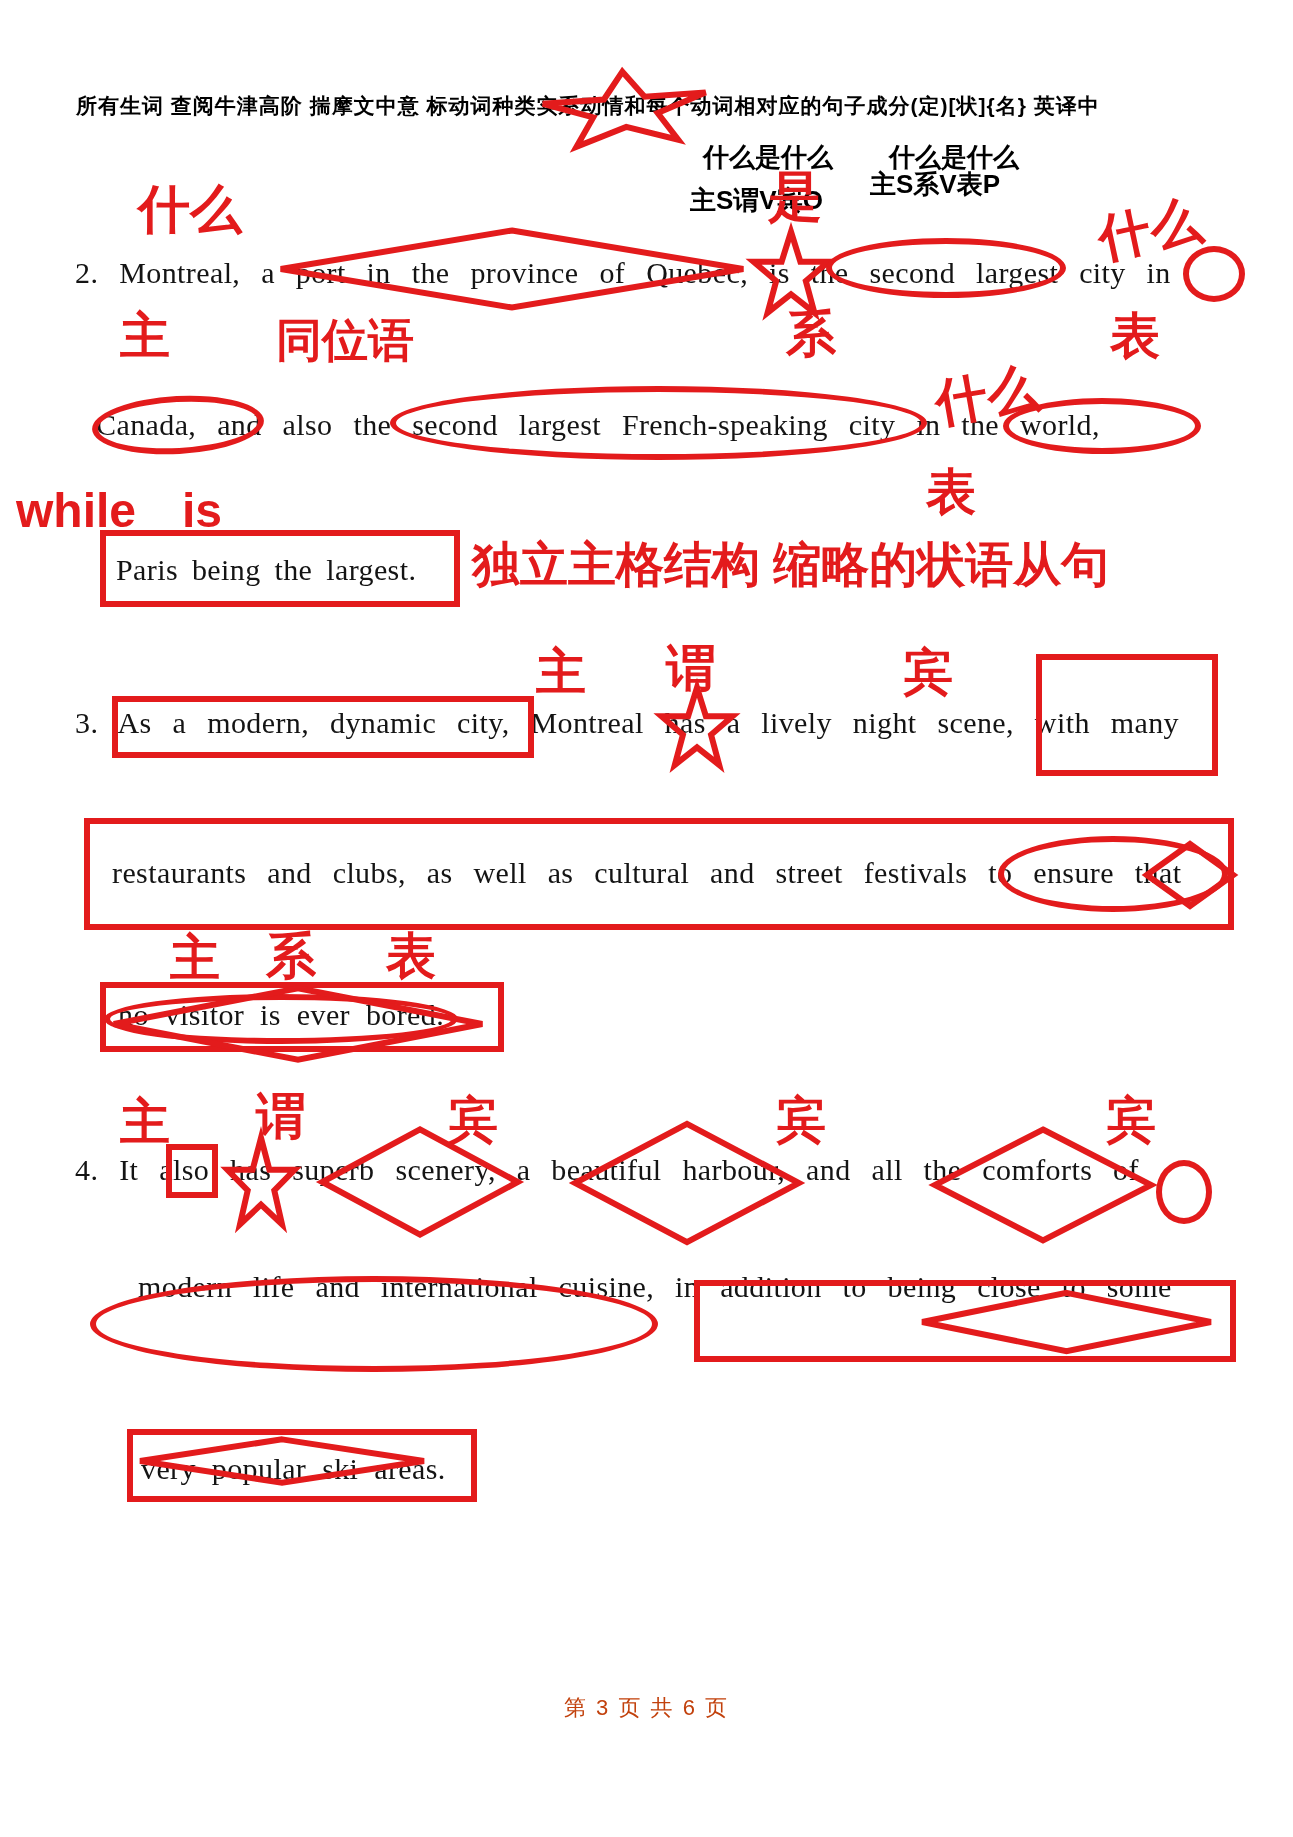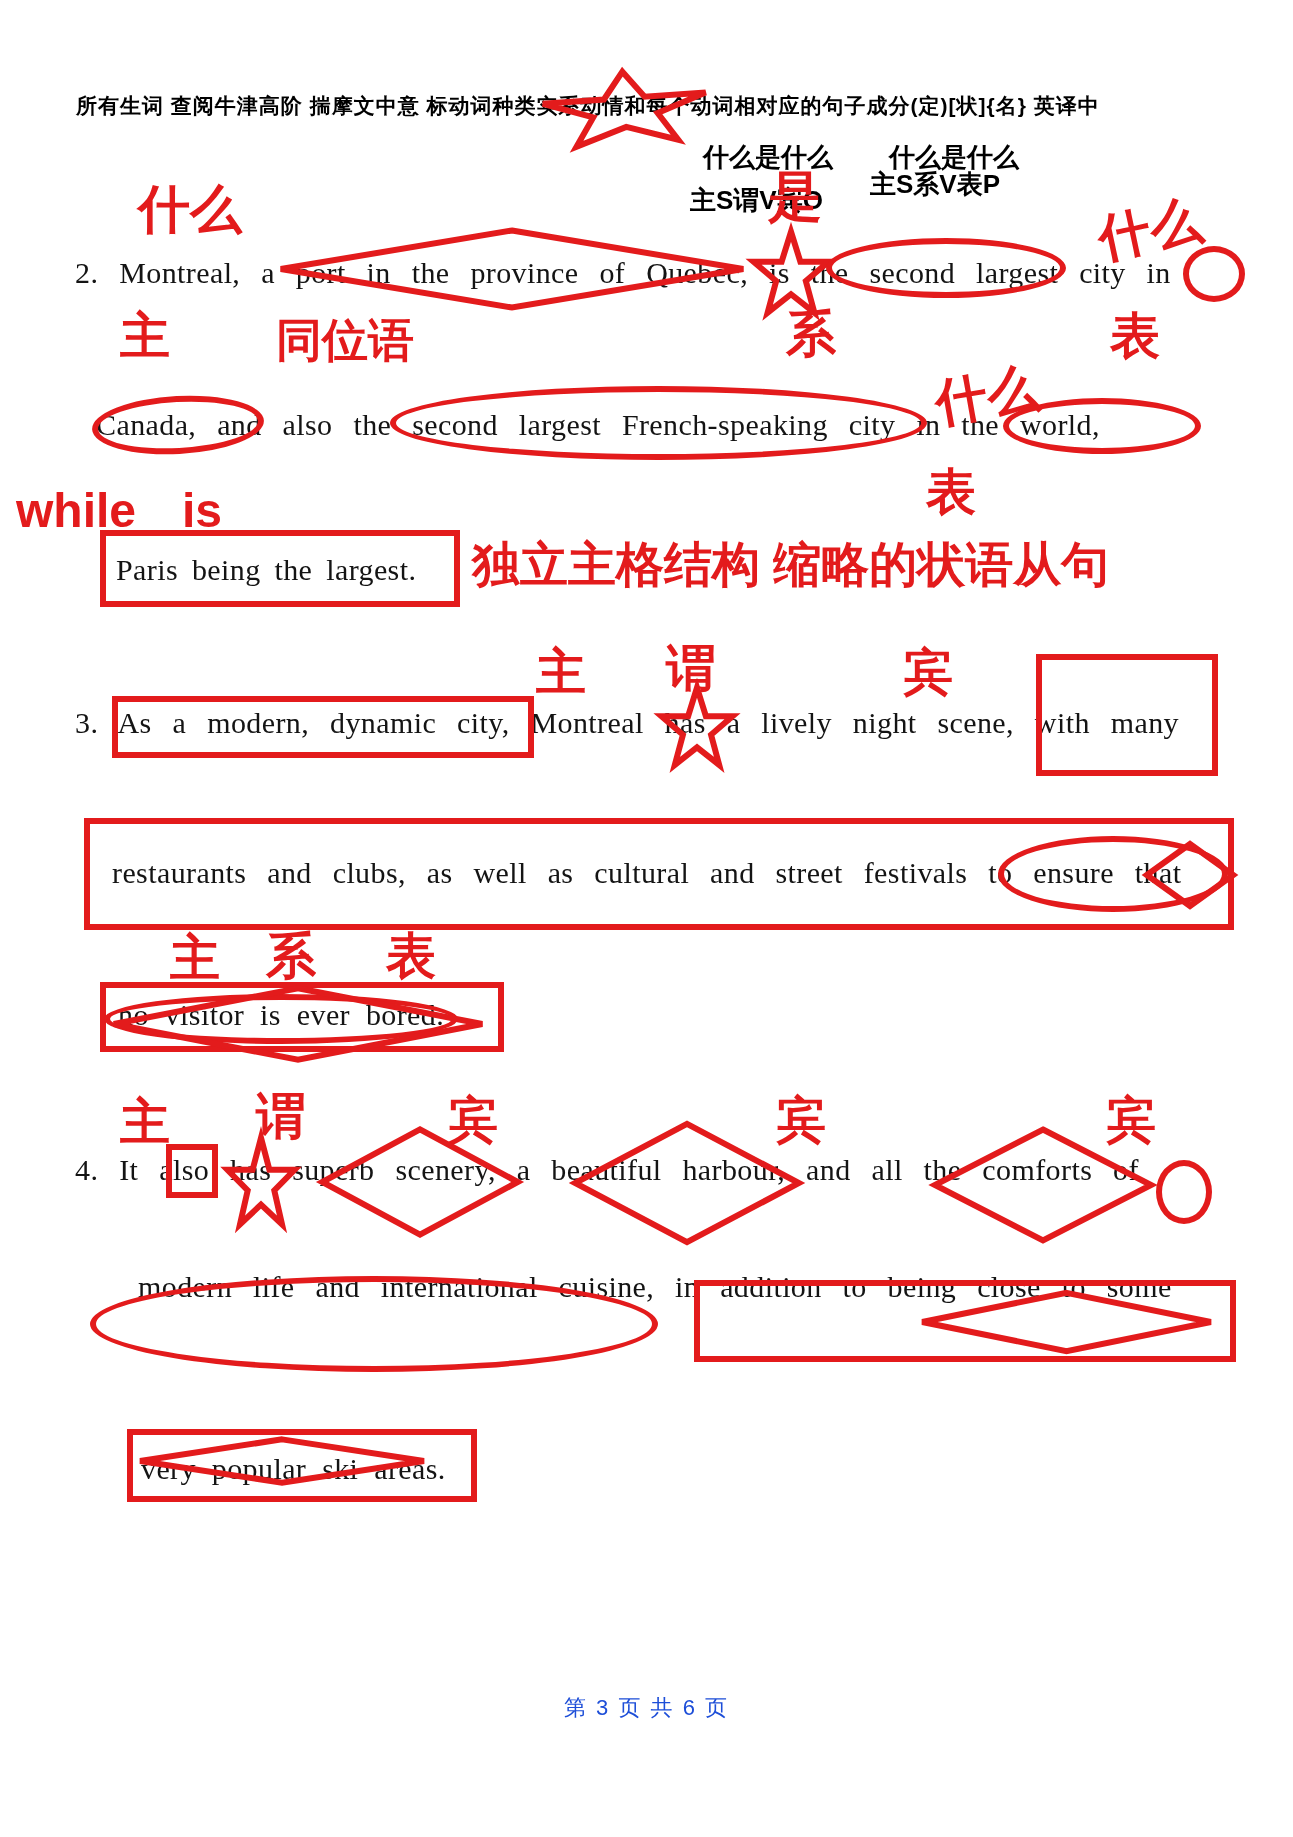--- a/index.html
+++ b/index.html
@@ -19,21 +19,21 @@
     font-family:"Liberation Sans", sans-serif;
   }
   .red-label {
     position:absolute; white-space:nowrap; color:var(--red); font-weight:bold;
     font-family:"Liberation Sans", sans-serif; line-height:1.05;
   }
   .obox   { position:absolute; border:6px solid var(--red); box-sizing:border-box; }
   .oellip { position:absolute; border:6px solid var(--red); border-radius:50%; box-sizing:border-box; }
   svg.shape { position:absolute; overflow:visible; }
   svg.shape polygon { fill:none; stroke:var(--red); stroke-width:6px; vector-effect:non-scaling-stroke; stroke-linejoin:miter; }
-  .footer { position:absolute; width:100%; text-align:center; color:#1d4ed8; font-size:22px; letter-spacing:2px; }
+  .footer { position:absolute; width:100%; text-align:center; color:#c2410c; font-size:22px; letter-spacing:2px; }
 </style>
 </head>
 <body>
 
 <div id="page">
 
   <div class="hdr" style="left:76px; top:92px; font-size:21px; letter-spacing:1px;">所有生词 查阅牛津高阶 揣摩文中意 标动词种类实系动情和每个动词相对应的句子成分(定)[状]{名} 英译中</div>
   <div class="hdr" style="left:703px; top:140px; font-size:26px;">什么是什么</div>
   <div class="hdr" style="left:889px; top:140px; font-size:26px;">什么是什么</div>
   <div class="hdr" style="left:690px; top:183px; font-size:26px;">主S谓V宾O</div>

